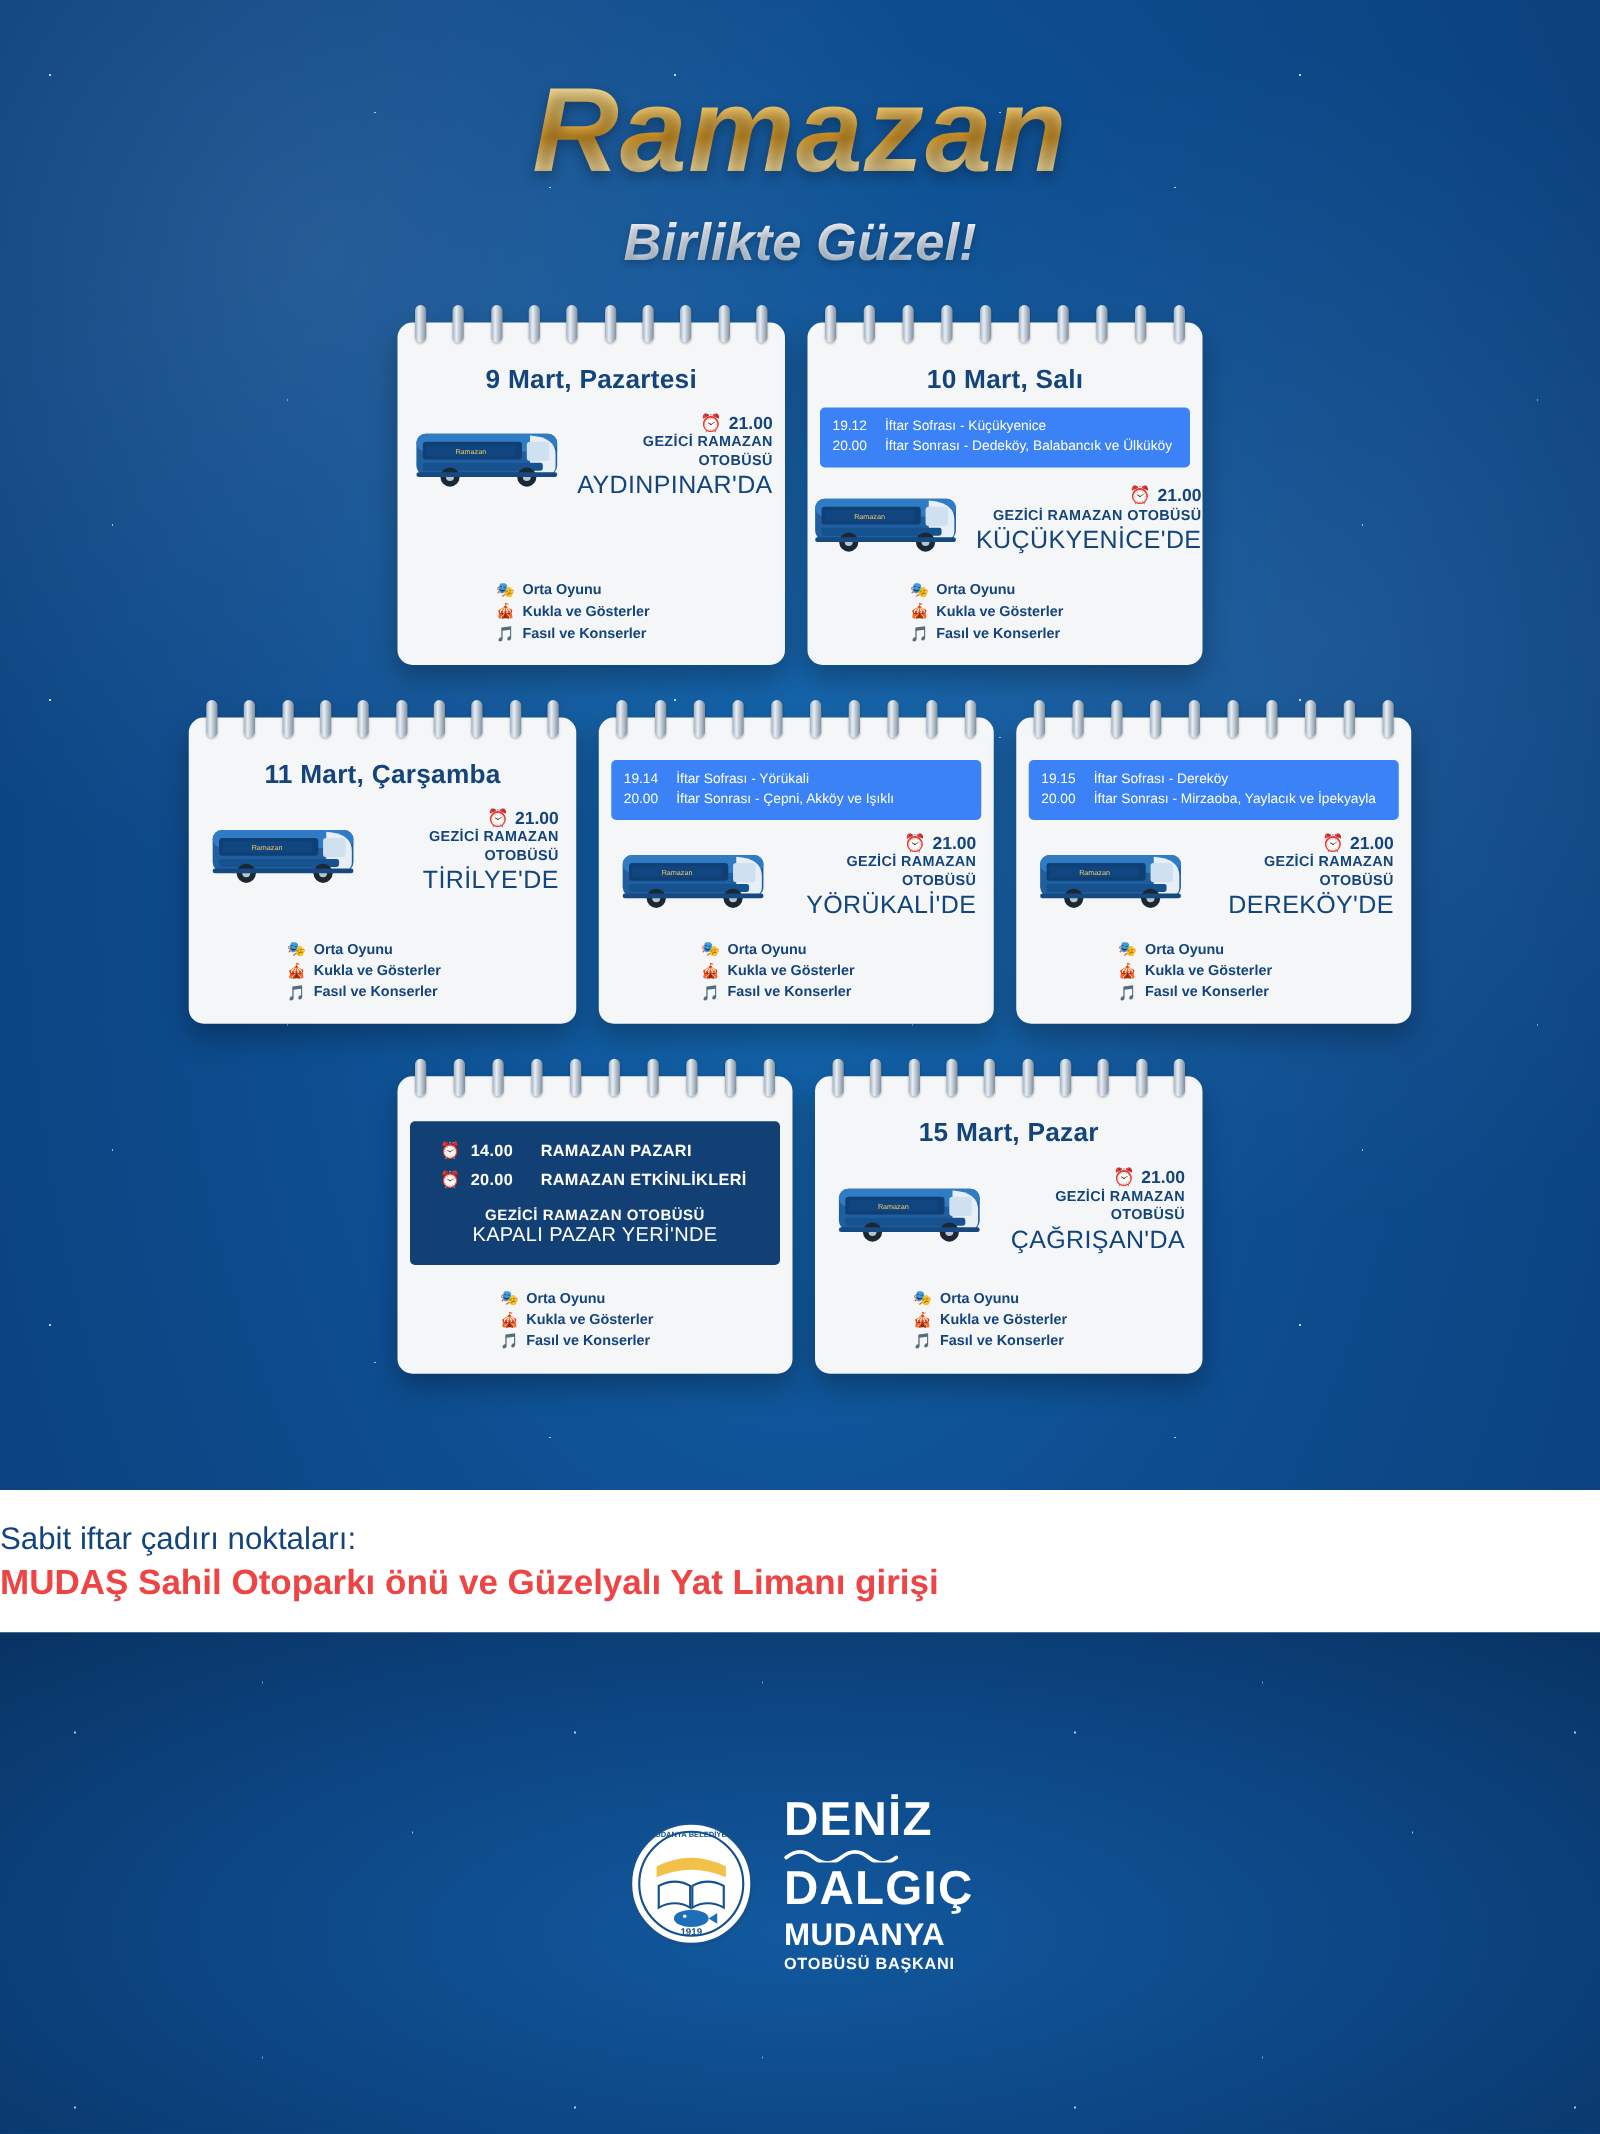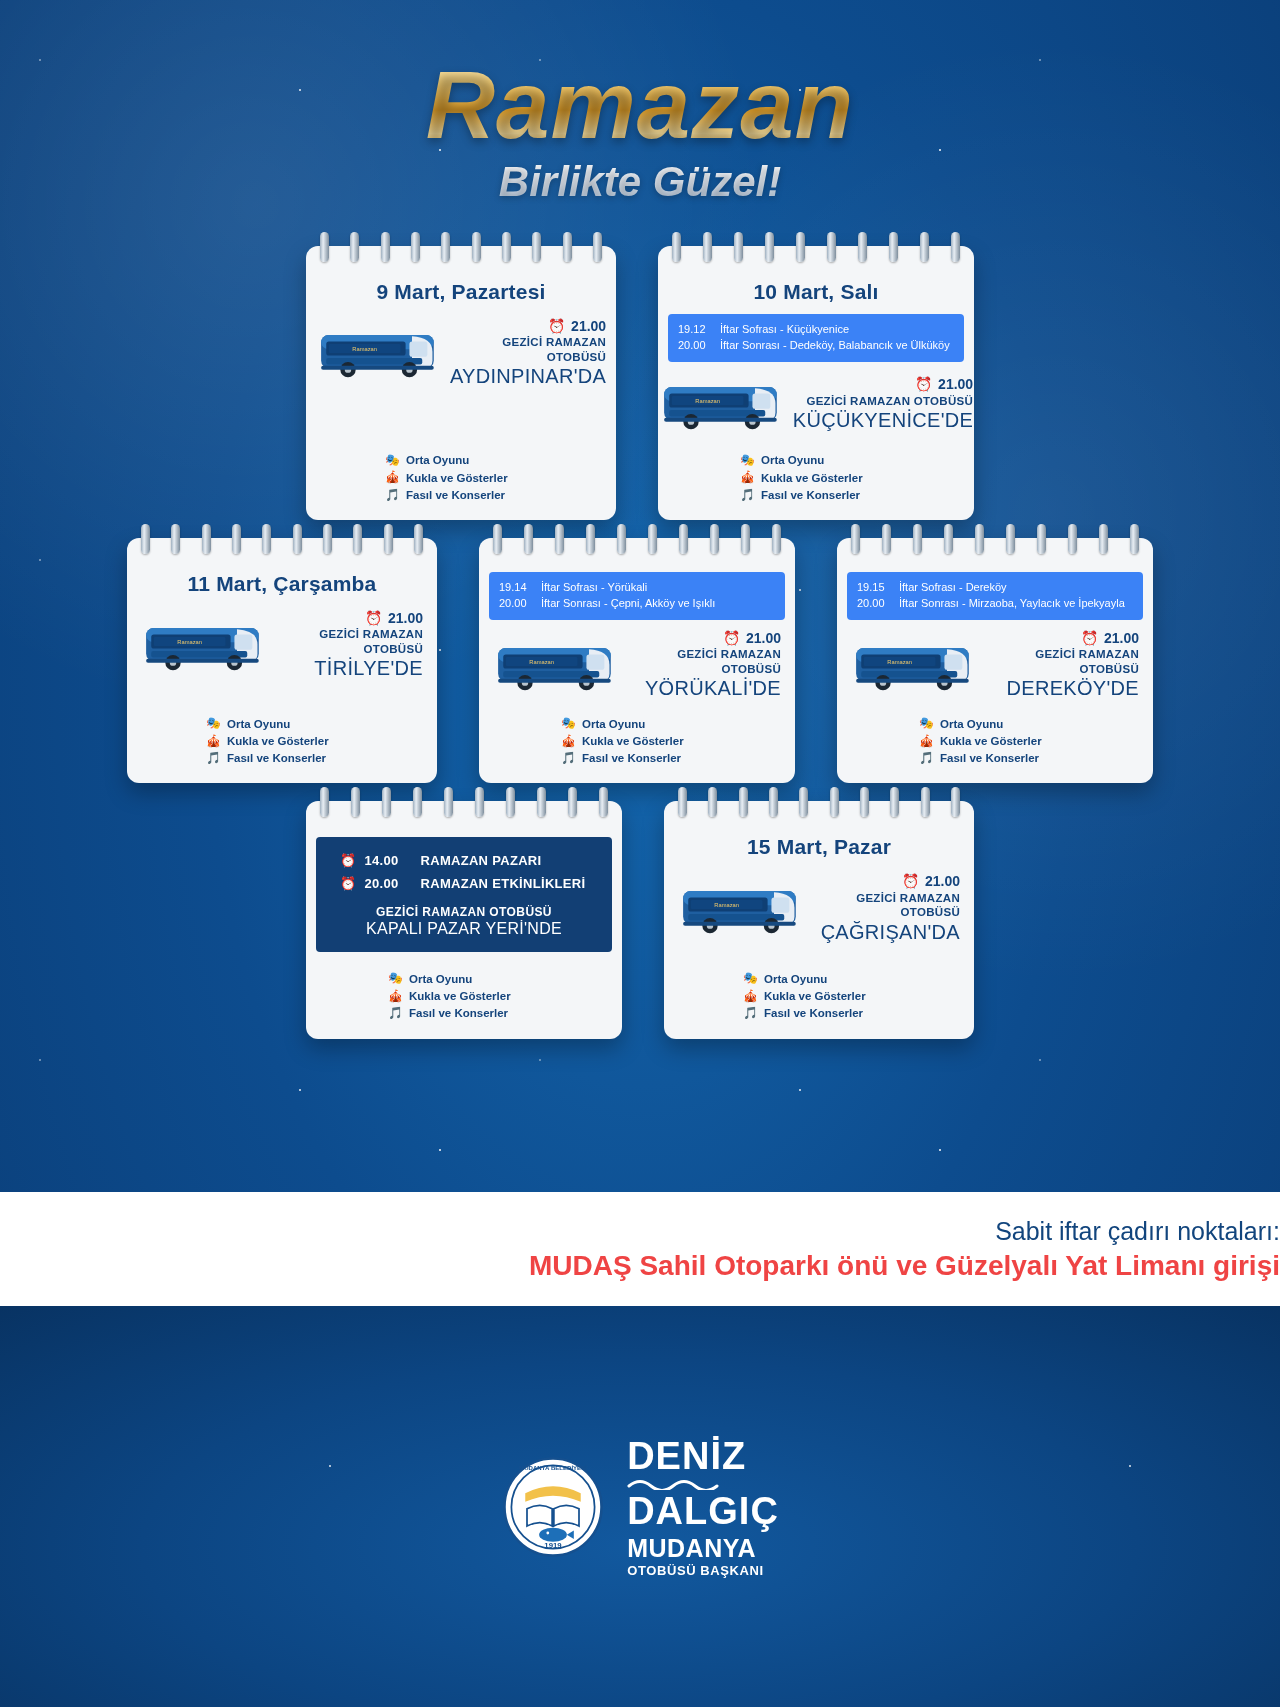--- a/index.html
+++ b/index.html
@@ -62,33 +62,33 @@
     font-style: italic;
     letter-spacing: 1px;
     background: linear-gradient(180deg, #fdf3cf 0%, #f4cf76 28%, #d99a28 55%, #f7de9b 78%, #c98a1d 100%);
     -webkit-background-clip: text; background-clip: text;
     color: transparent;
     text-shadow: 0 4px 10px rgba(0,0,0,.30);
     line-height: 1.06;
   }
 
   .title-sub {
-    margin-top: 2px;
+    margin-top: 14px;
     font-size: 42px;
     font-weight: 700;
     font-style: italic;
     background: linear-gradient(180deg, #ffffff 0%, #e4ecf6 50%, #a9bed4 100%);
     -webkit-background-clip: text; background-clip: text;
     color: transparent;
     text-shadow: 0 2px 6px rgba(0,0,0,.25);
   }
 
   
   .rows { position: relative; margin-top: 40px; }
-  .row { display: flex; justify-content: center; gap: 42px; margin-bottom: 18px; }
+  .row { display: flex; justify-content: center; gap: 18px; margin-bottom: 42px; }
 
   .card {
     position: relative;
     width: 310px;
     background: #f4f6f8;
     border-radius: 12px;
     box-shadow: 0 10px 22px rgba(0,0,0,.28);
     padding: 34px 14px 16px;
     display: flex;
     flex-direction: column;
@@ -178,21 +178,21 @@
   }
   .act .gl { font-size: 12px; width: 15px; text-align: center; }
 
   
   .strip {
     position: absolute;
     left: 0; right: 0;
     top: 1192px;
     height: 114px;
     background: #ffffff;
-    display: flex; flex-direction: column; align-items: flex-end; justify-content: center;
+    display: flex; flex-direction: column; align-items: flex-start; justify-content: center;
     gap: 4px;
   }
   .strip-1 { color: #12457d; font-size: 25px; font-weight: 400; }
   .strip-2 { color: #ef4444; font-size: 28px; font-weight: 700; }
 
   
   .footer {
     position: absolute;
     left: 0; right: 0; top: 1306px; bottom: 0;
     background:

